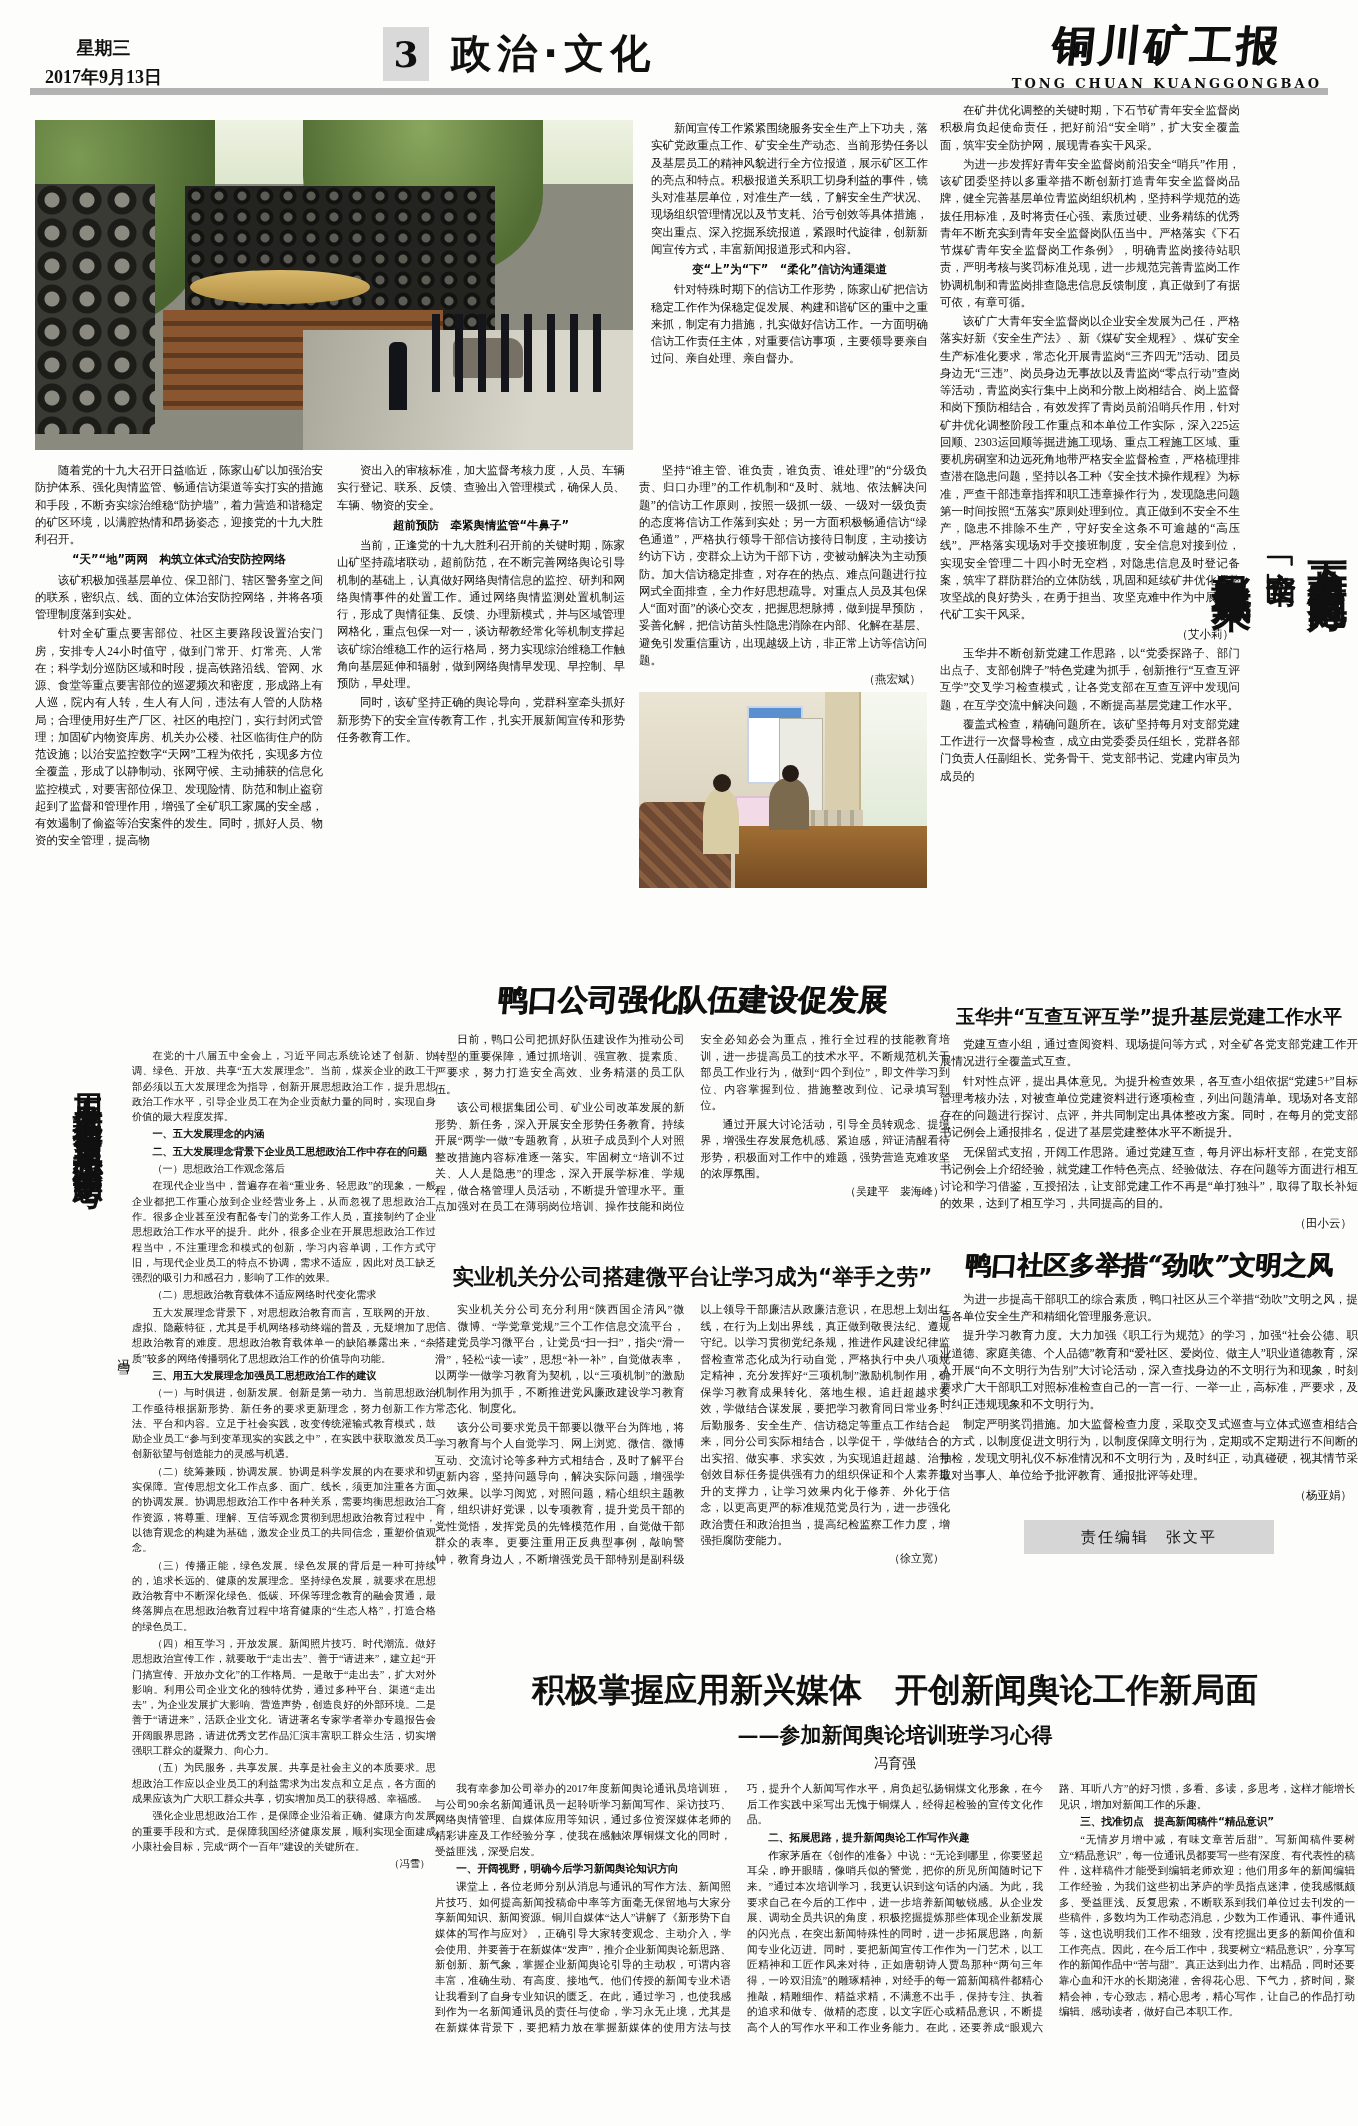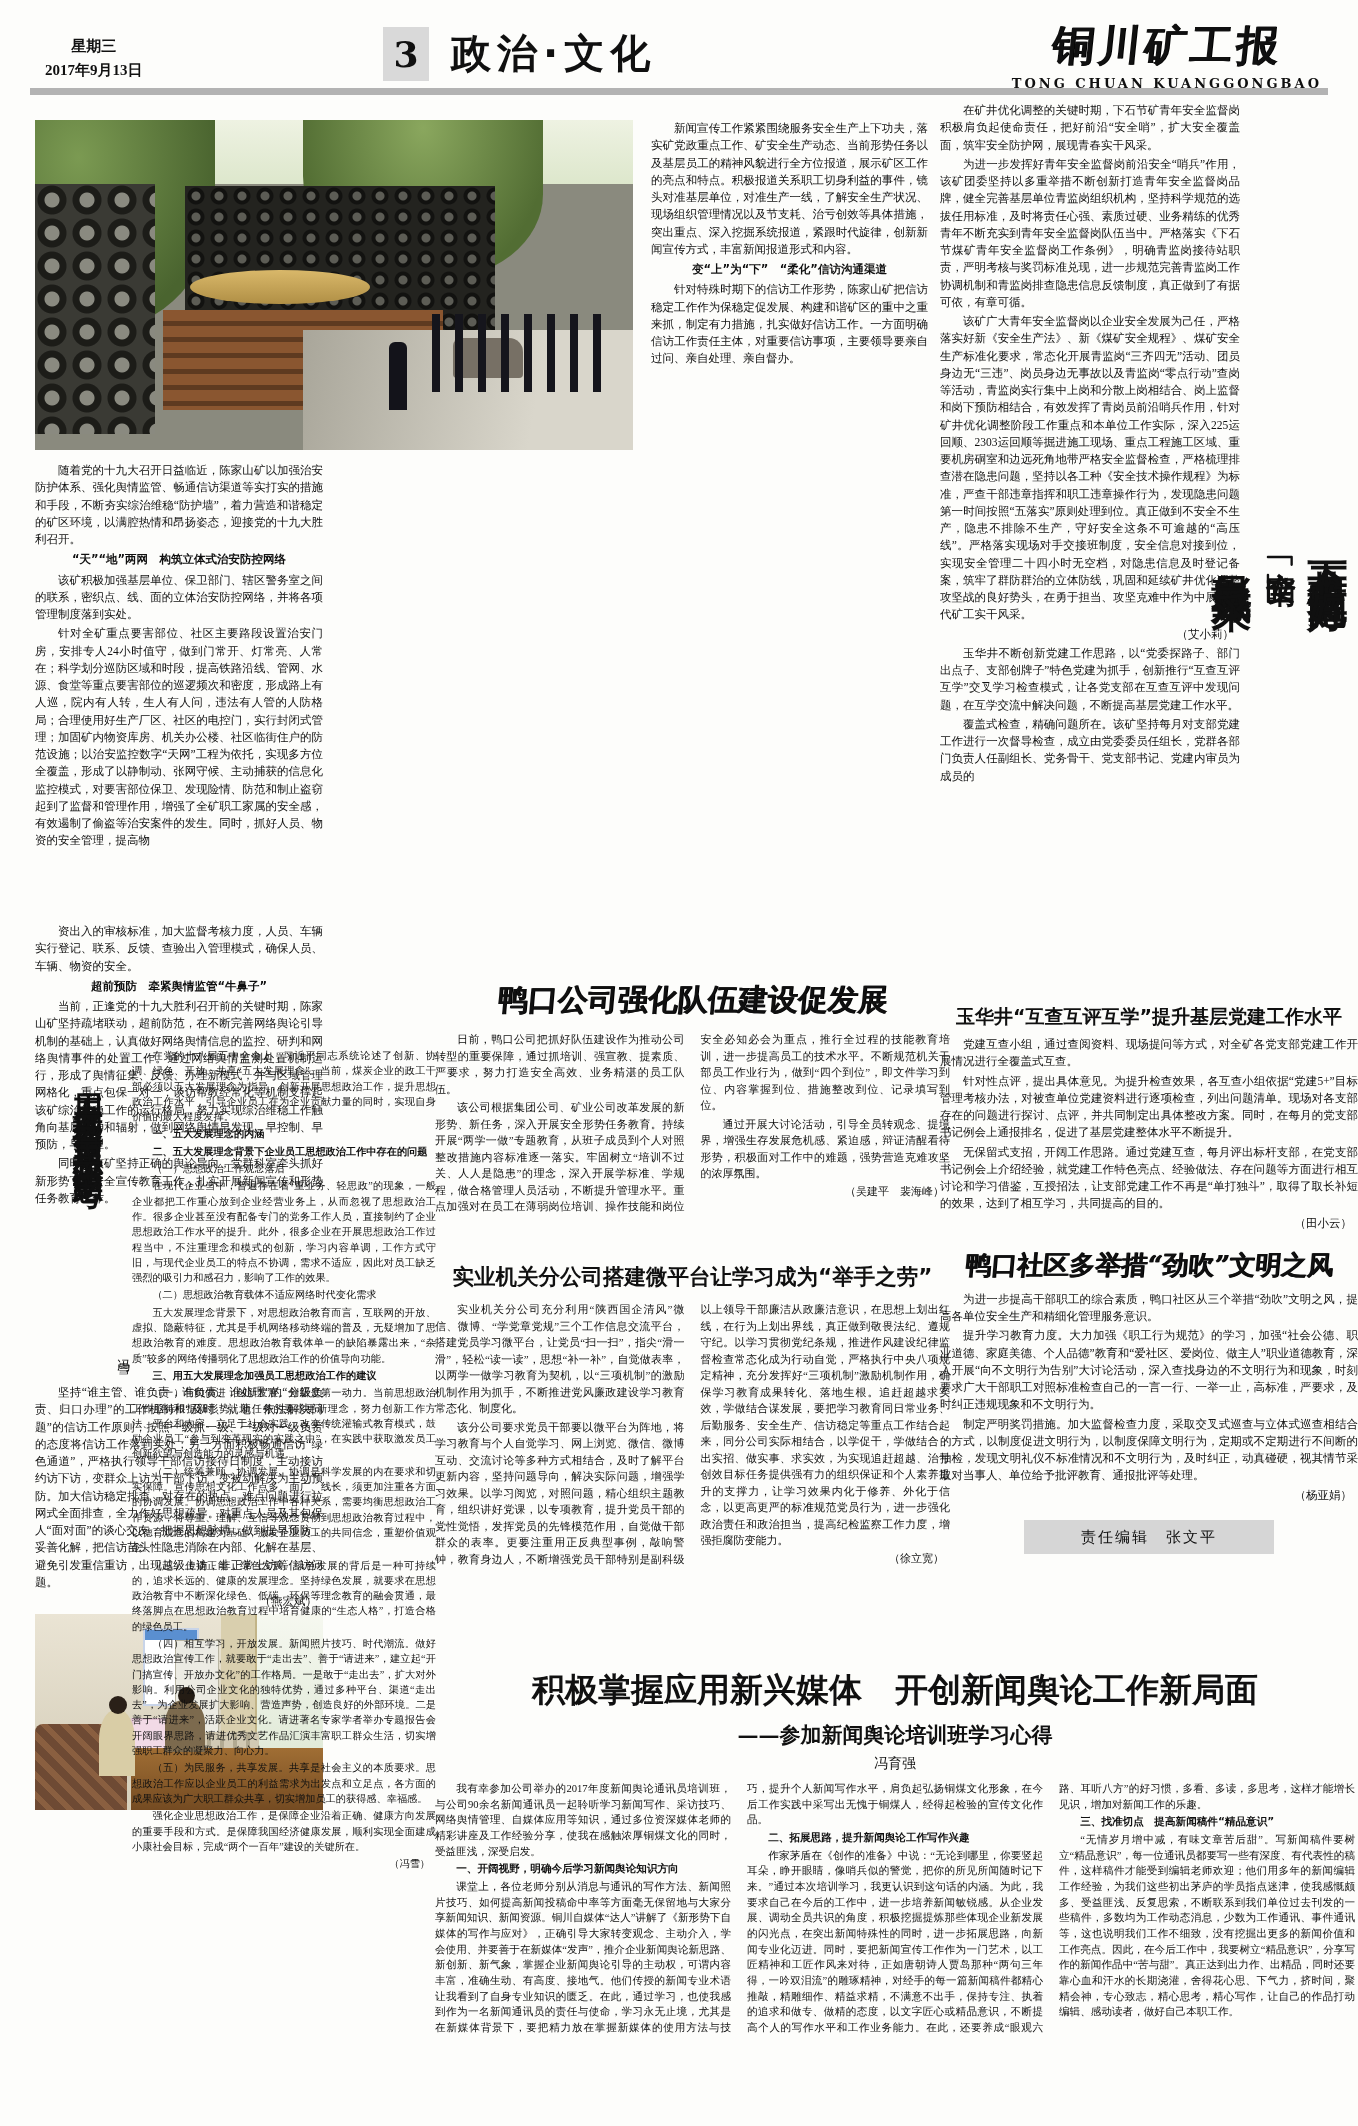--- a/index.html
+++ b/index.html
@@ -5,38 +5,38 @@
   html,body{margin:0;padding:0;}
   body{width:1358px;height:2126px;position:relative;background:#fdfdfb;color:#101010;
        font-family:"Liberation Serif","DejaVu Serif",serif;overflow:hidden;}
   .abs{position:absolute;}
   .sans{font-family:"DejaVu Sans","Liberation Sans",sans-serif;}
   p{margin:0 0 2px 0;text-indent:2em;text-align:justify;}
   .subhead{font-family:"DejaVu Sans","Liberation Sans",sans-serif;font-weight:bold;
            text-indent:0;text-align:center;margin:3px 0;}
   .byline{text-indent:0;text-align:right;padding-right:6px;font-family:"DejaVu Serif",serif;}
   
-  #hdr-date{left:45px;top:34px;font-weight:bold;font-size:15px;text-align:center;line-height:1.6;}
+  #hdr-date{left:45px;top:34px;font-weight:bold;font-size:18px;text-align:center;line-height:1.6;}
   #hdr-center{left:383px;top:26px;display:flex;align-items:center;}
   #page-badge{width:46px;height:54px;background:#d9d9d9;text-align:center;line-height:54px;
               font-size:36px;font-weight:bold;font-family:"DejaVu Serif",serif;}
   #section-title{font-size:40px;font-weight:900;letter-spacing:6px;margin-left:22px;}
   #masthead{right:36px;top:18px;text-align:center;}
   #paper-name{font-size:42px;font-weight:bold;font-family:"DejaVu Serif",serif;
               transform:skewX(-6deg);letter-spacing:4px;text-shadow:1px 0 0 #000;}
   #paper-pinyin{font-size:13px;font-weight:bold;letter-spacing:3px;margin-top:2px;font-family:"DejaVu Serif",serif;text-align:right;}
   #top-rule{left:30px;top:88px;width:1298px;height:7px;background:#b3b3b3;}
   
   #story-main{left:35px;top:104px;width:893px;}
   #ms-headline{font-size:41px;font-weight:900;white-space:nowrap;letter-spacing:0px;}
   .ms-top{display:flex;margin-top:16px;}
   .photo{position:relative;overflow:hidden;background:#8a8a7e;}
   #photo1{width:598px;height:330px;flex:none;}
   #ms-colR{margin-left:18px;width:277px;height:330px;overflow:hidden;font-size:11.5px;line-height:1.5;}
-  .ms-bottom{display:flex;margin-top:12px;gap:14px;flex-direction:column;}
+  .ms-bottom{display:flex;margin-top:12px;gap:14px;}
   .mcol{width:288px;height:447px;overflow:hidden;font-size:11.5px;line-height:1.5;}
   #photo2{width:288px;height:196px;margin-top:4px;}
   
   #story-right{left:940px;top:102px;width:418px;}
   .sr-top{display:flex;height:892px;overflow:hidden;}
   #sr-body{width:300px;font-size:11.5px;line-height:1.5;overflow:hidden;}
   #sr-vert{margin-left:6px;width:110px;writing-mode:vertical-rl;text-align:start;
            display:flex;flex-direction:column;align-items:center;}
   #sr-vert span{display:block;}
   .vseg1{font-size:40px;font-weight:900;letter-spacing:4px;font-family:"DejaVu Sans",sans-serif;}

